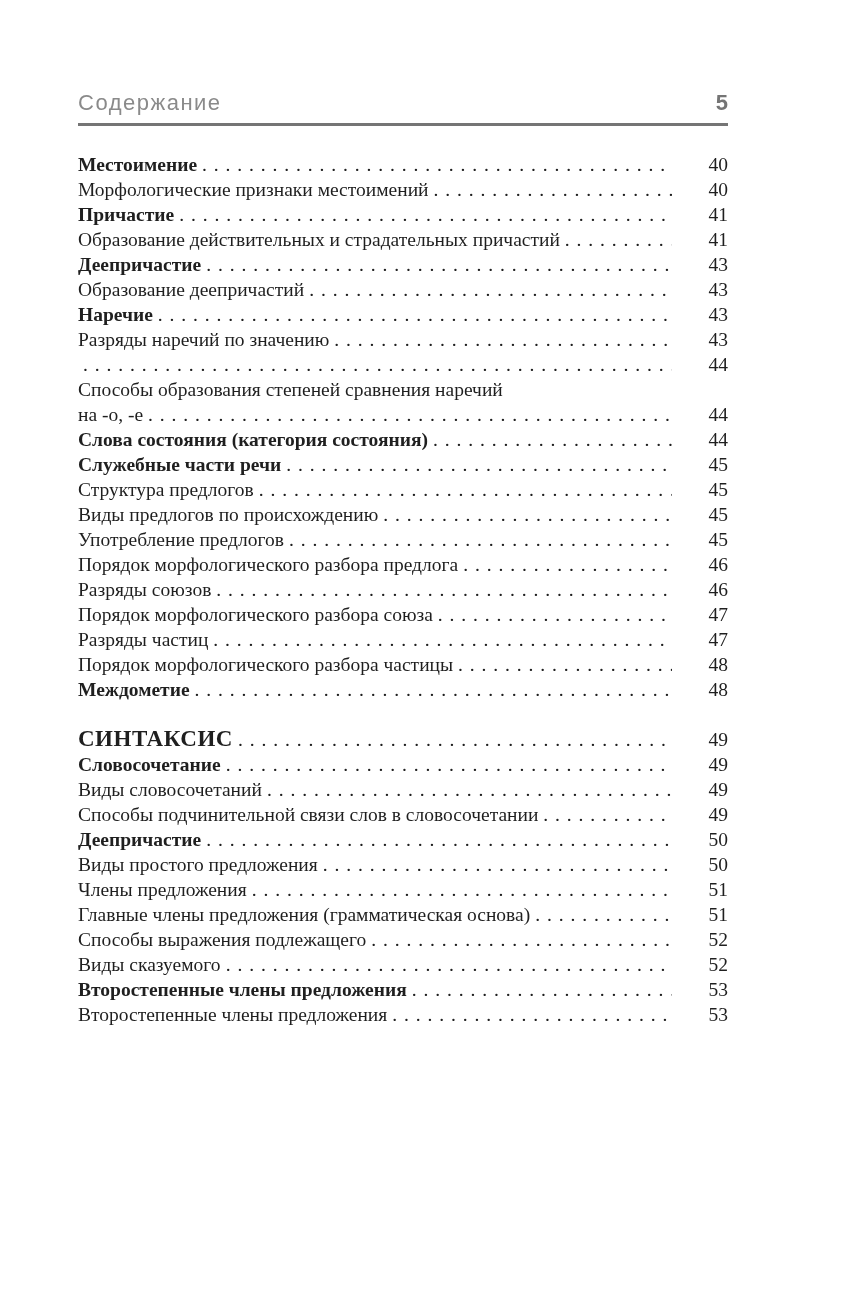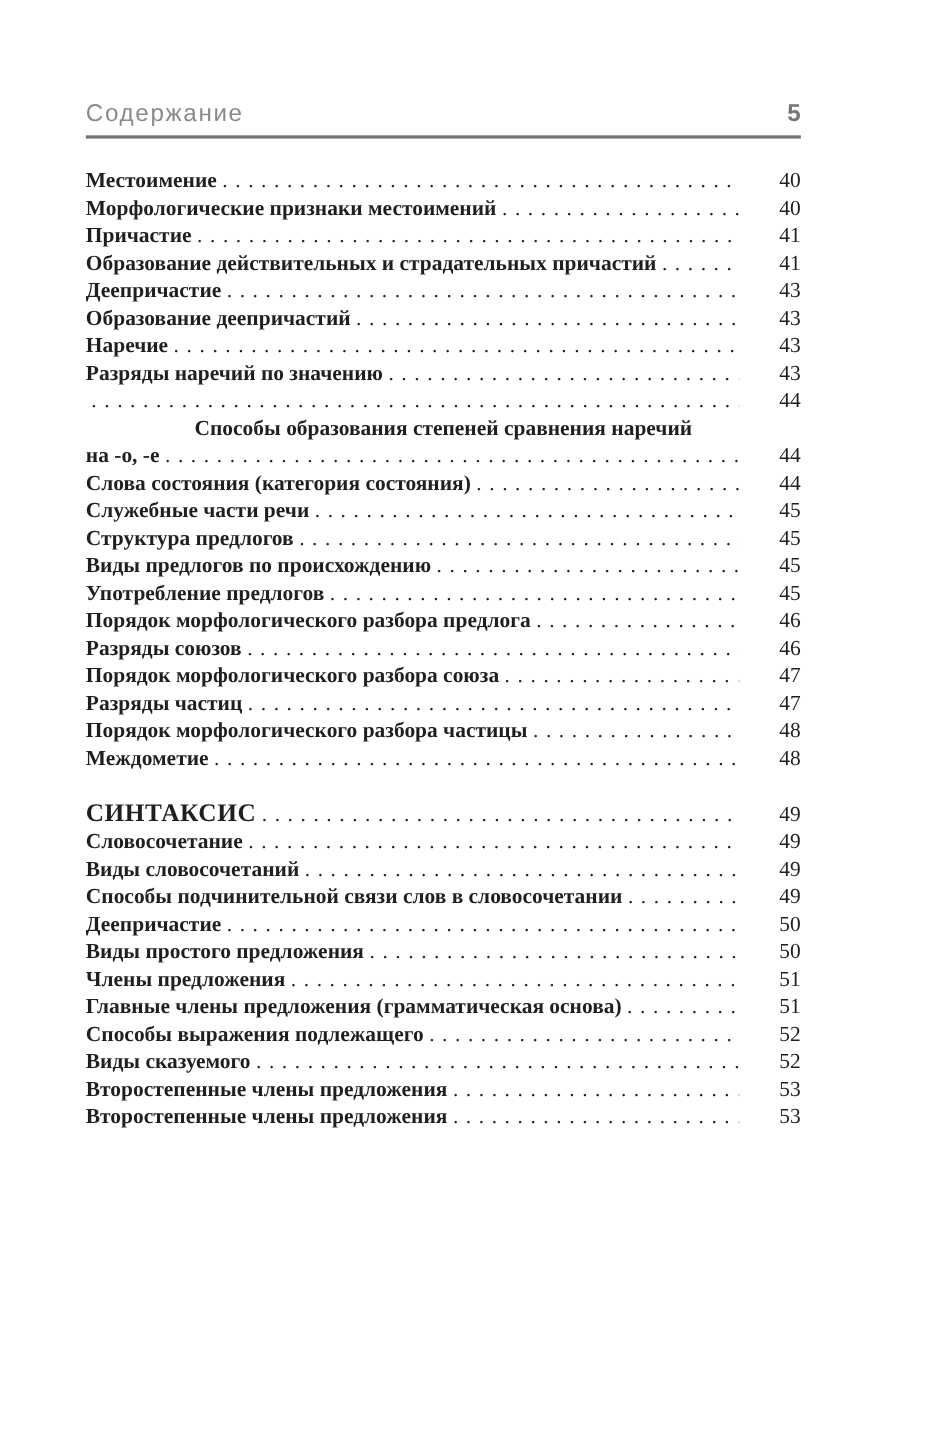--- a/index.html
+++ b/index.html
@@ -47,26 +47,25 @@
   }
   
   .toc {
     font-size: 19.5px;
   }
   .row {
     display: flex;
     align-items: baseline;
     line-height: 25px;
     white-space: nowrap;
-    justify-content: center;
   }
   .row.group { }
   .row.part-gap { margin-top: 24px; }
   .row:first-child { margin-top: 0; }
-  .label.item { font-weight: bold; }
+  .label.item { font-weight: normal; }
   .label.section { font-weight: bold; }
   .label.part {
     font-weight: bold;
     font-size: 23px;
     letter-spacing: 0.5px;
   }
   .leader {
     flex: 1;
     overflow: hidden;
     white-space: nowrap;

